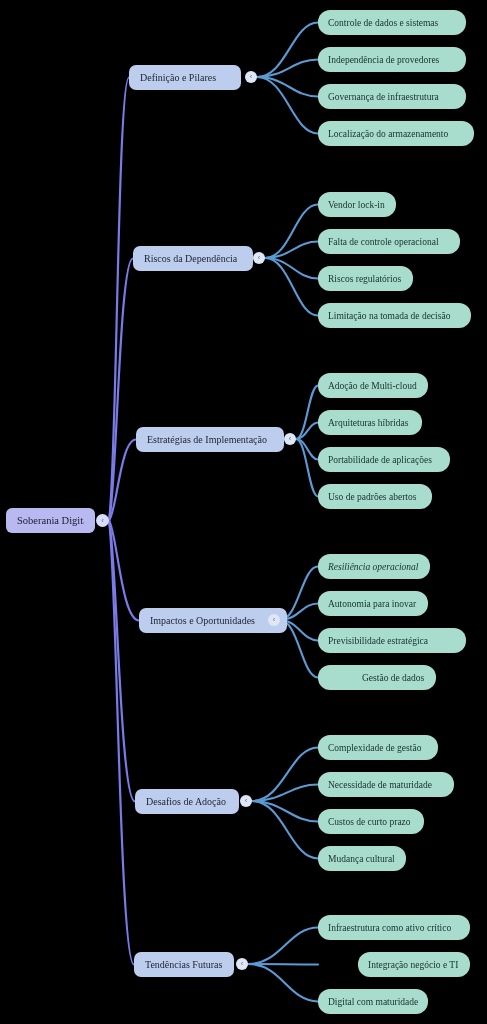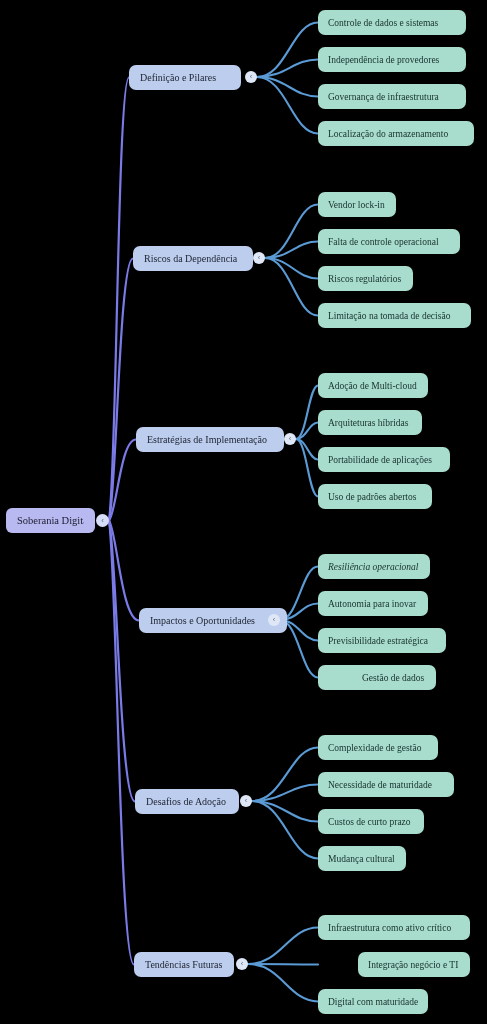--- a/index.html
+++ b/index.html
@@ -55,21 +55,21 @@
     color: #1d2330;
     font-size: 10px;
     padding: 0 11px;
     border-radius: 7px;
   }
   .node-leaf {
     background: #a8ddcd;
     color: #17302c;
     font-size: 9.5px;
     padding: 0 10px;
-    border-radius: 7px;
+    border-radius: 12px;
   }
   .toggle {
     position: absolute;
     border-radius: 50%;
     background: #dfe7f6;
     display: flex;
     align-items: center;
     justify-content: center;
     color: #5b6b84;
     line-height: 1;
@@ -178,21 +178,21 @@
       <div class="node node-branch" style="left: 139px; top: 608px; width: 148px; height: 25px;">
         <span class="node-label">Impactos e Oportunidades</span>
       </div>
       <div class="toggle toggle-branch" style="left: 268px; top: 614px;">‹</div>
       <div class="node node-leaf" style="left: 318px; top: 554px; width: 112px; height: 25px; font-style: italic;">
         <span class="node-label">Resiliência operacional</span>
       </div>
       <div class="node node-leaf" style="left: 318px; top: 591px; width: 110px; height: 25px;">
         <span class="node-label">Autonomia para inovar</span>
       </div>
-      <div class="node node-leaf" style="left: 318px; top: 628px; width: 128px; height: 25px;">
+      <div class="node node-leaf" style="left: 318px; top: 628px; width: 148px; height: 25px;">
         <span class="node-label">Previsibilidade estratégica</span>
       </div>
       <div class="node node-leaf" style="left: 318px; top: 665px; width: 118px; height: 25px; padding-left: 44px;">
         <span class="node-label">Gestão de dados críticos</span>
       </div>
       <div class="node node-branch" style="left: 135px; top: 789px; width: 104px; height: 25px;">
         <span class="node-label">Desafios de Adoção</span>
       </div>
       <div class="toggle toggle-branch" style="left: 240px; top: 795px;">‹</div>
       <div class="node node-leaf" style="left: 318px; top: 735px; width: 120px; height: 25px;">

